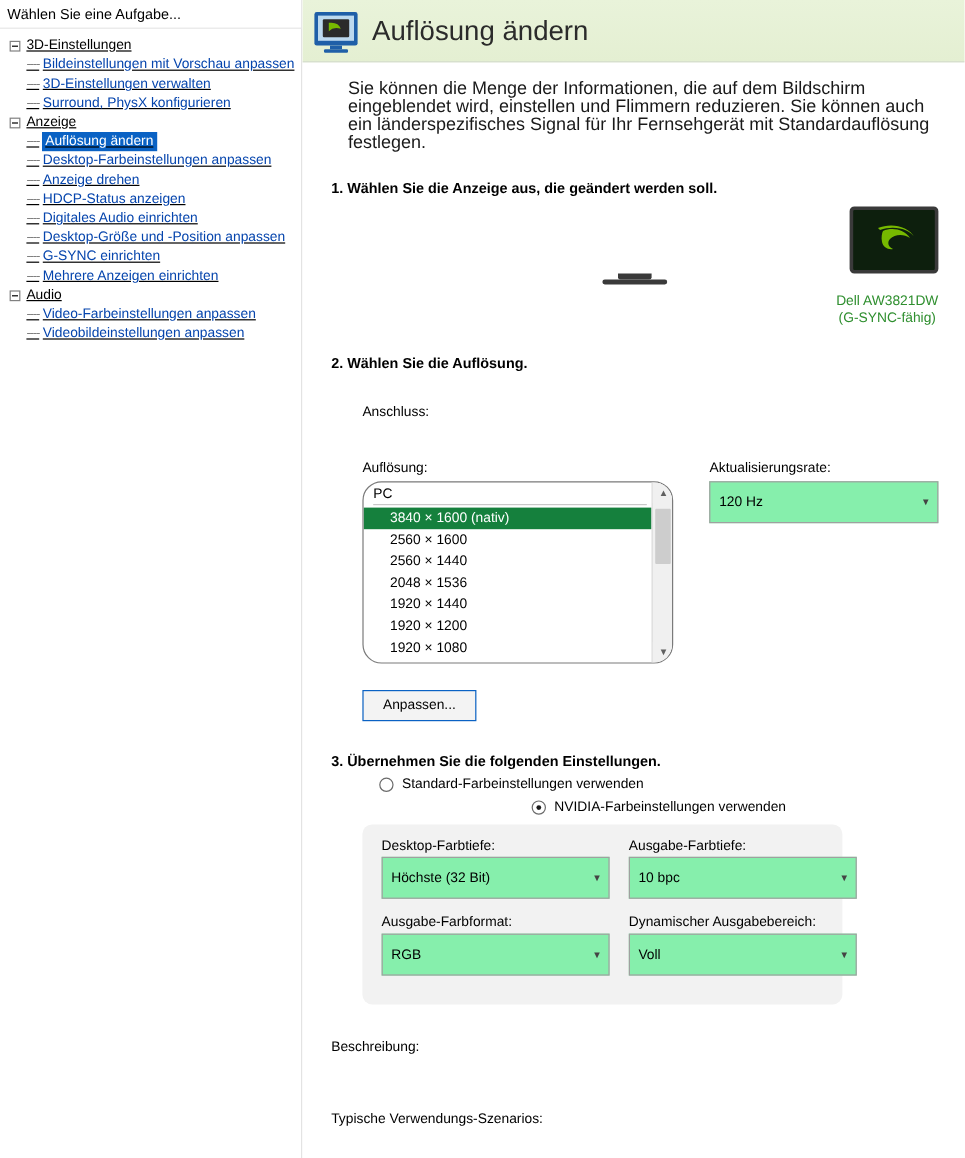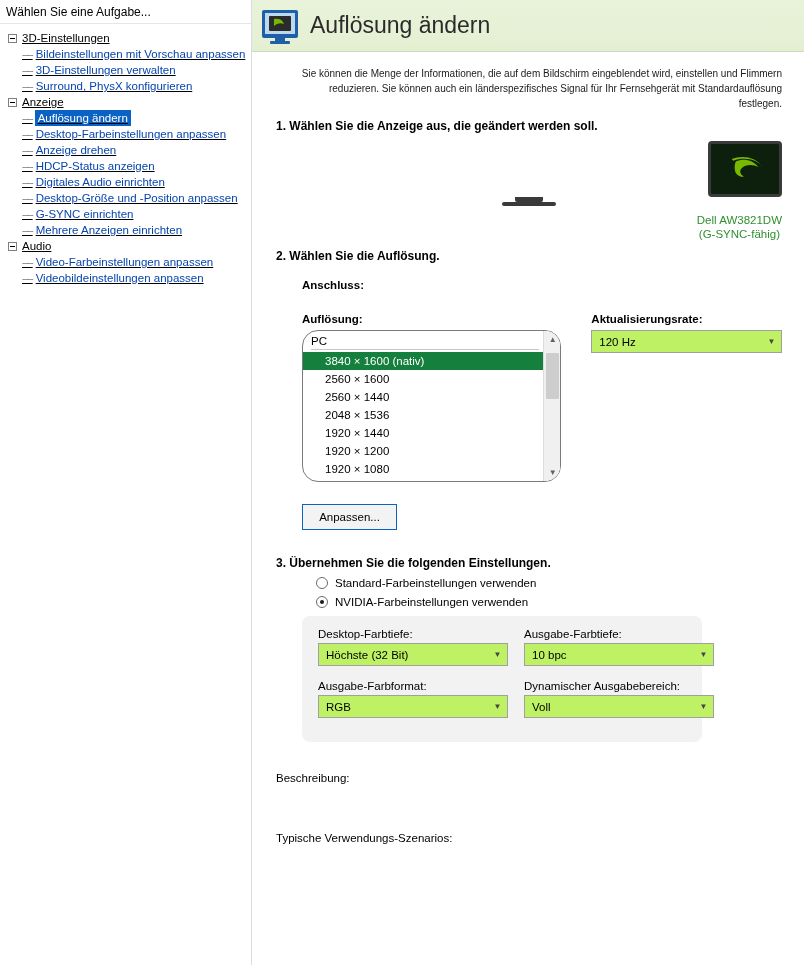--- a/index.html
+++ b/index.html
@@ -111,33 +111,32 @@
     margin-right: 10px;
     flex: 0 0 auto;
   }
   .title-text {
     font-size: 23px;
     color: #2b2b2b;
     font-weight: normal;
   }
   .intro {
     padding: 14px 22px 0 38px;
-    font-size: 10px;
+    font-size: 15px;
     line-height: 15px;
     color: #1a1a1a;
-    text-align: right;
   }
 
   .section {
     padding: 0 22px 0 24px;
   }
   .step-title {
     font-size: 12px;
     font-weight: bold;
-    margin-top: 8px;
+    margin-top: 24px;
     margin-bottom: 6px;
   }
 
   
   .monitor-wrap {
     margin-top: 8px;
     display: flex;
     flex-direction: column;
     align-items: flex-end;
     width: 100%;
@@ -169,21 +168,21 @@
     width: 40px; height: 34px;
   }
   .monitor-label {
     margin-top: 7px;
     text-align: center;
     color: #2f8f2f;
     font-size: 11.5px;
     line-height: 14px;
   }
 
-  .field-label { font-size: 11.5px; margin-top: 16px; font-weight: bold; }
+  .field-label { font-size: 11.5px; margin-top: 28px; }
   .conn-row {
     display: flex;
     align-items: center;
     margin-top: 5px;
     font-size: 11.5px;
   }
   .conn-icon {
     width: 26px; height: 11px;
     border: 1.5px solid #333;
     border-radius: 2px;
@@ -260,23 +259,23 @@
     top: 22px;
     left: 2px;
     width: 13px;
     height: 46px;
     background: #cdcdcd;
     border-radius: 1px;
   }
   .sb-bottom { position: absolute; bottom: 0; }
 
   .combo {
-    height: 23px;
+    height: 35px;
     border: 1px solid #a0a0a0;
-    background: #bef264;
+    background: #86efac;
     display: flex;
     align-items: center;
     padding: 0 0 0 7px;
     font-size: 11.5px;
     position: relative;
   }
   .combo .caret {
     position: absolute;
     right: 0; top: 0; bottom: 0;
     width: 19px;
@@ -517,21 +516,21 @@
       </div>
     </div>
 
     <div class="section">
       <div class="step-title" style="margin-top:26px;">3. Übernehmen Sie die folgenden Einstellungen.</div>
 
       <div class="radio-row" style="margin-left:40px;">
         <span class="radio"></span>
         <span>Standard-Farbeinstellungen verwenden</span>
       </div>
-      <div class="radio-row" style="margin-left:40px;">
+      <div class="radio-row" style="margin-left:40px;justify-content:center;">
         <span class="radio checked"></span>
         <span>NVIDIA-Farbeinstellungen verwenden</span>
       </div>
 
       <div class="color-panel">
         <div class="cp-grid">
           <div class="cp-cell">
             <div class="cp-label">Desktop-Farbtiefe:</div>
             <div class="combo">
               <span>Höchste (32 Bit)</span>

